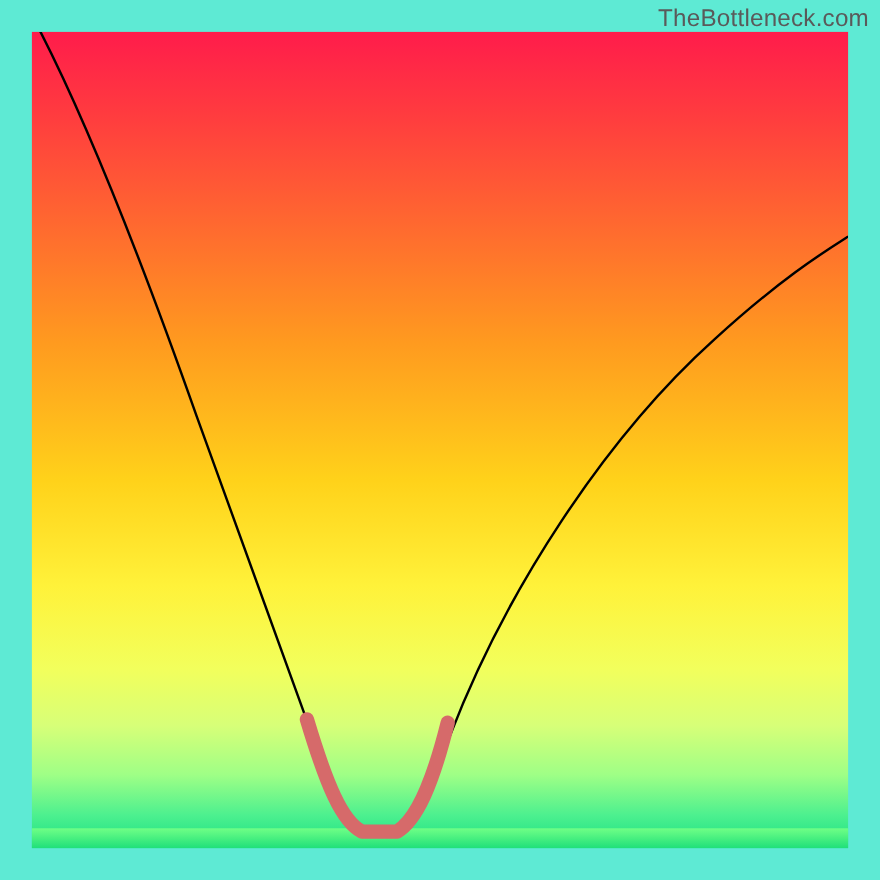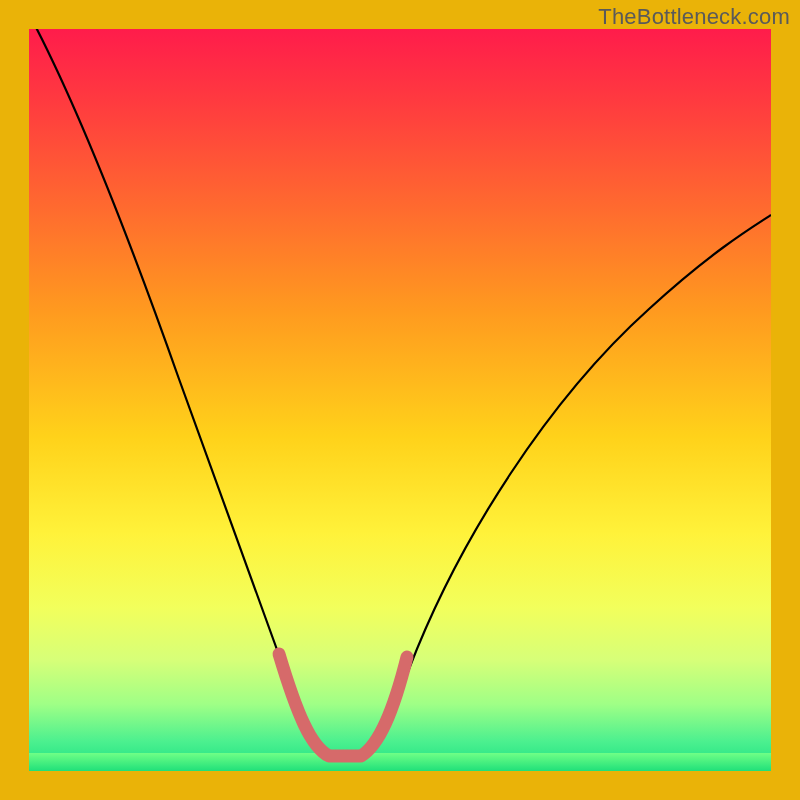--- a/index.html
+++ b/index.html
@@ -10,21 +10,21 @@
     background: #000;
     overflow: hidden;
     font-family: Arial, Helvetica, sans-serif;
   }
   .frame {
     position: absolute;
     left: 0;
     top: 0;
     width: 800px;
     height: 800px;
-    background: #eab308;
+    background: #5eead4;
   }
   .plot {
     position: absolute;
     left: 29px;
     top: 29px;
     width: 742px;
     height: 742px;
     background: linear-gradient(to bottom,
       #ff1c4b 0%,
       #ff3b3f 10%,

